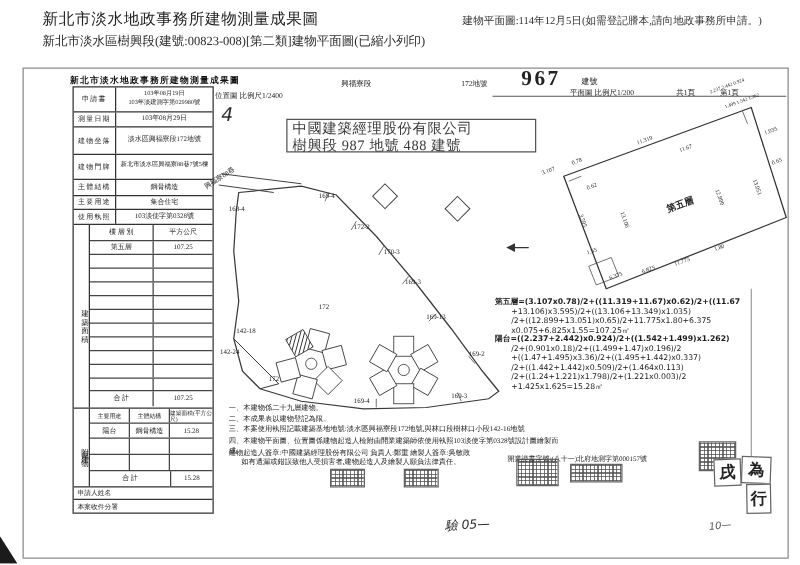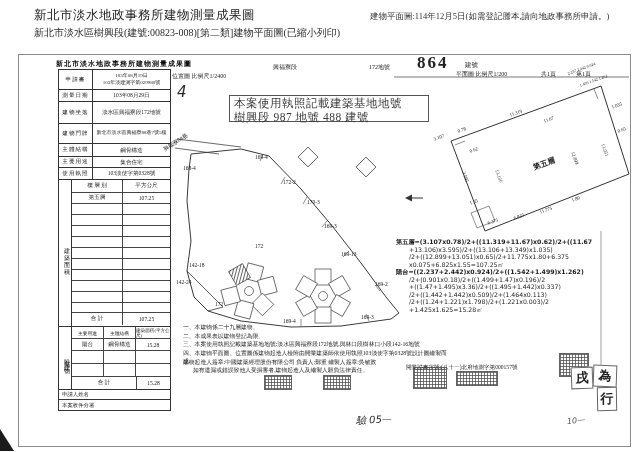--- a/index.html
+++ b/index.html
@@ -257,39 +257,39 @@
     <div class="fullrow" style="height:10px;border-bottom:none;">
       <span>本案收件分署</span>
     </div>
   </div>
 
   <div class="abs cap" style="left:153px;top:17px;">位置圖 比例尺1/2400</div>
   <div class="abs hand" style="left:158px;top:28px;font-size:15px;">4</div>
   <div class="abs cap" style="left:254px;top:8px;">興福寮段</div>
   <div class="abs cap" style="left:350px;top:8px;">172地號</div>
   <div class="abs remarkbox">
-    <div>本案使用執照記載建築基地地號</div>
+    <div>中國建築經理股份有限公司</div>
     <div>樹興段 987 地號 488 建號</div>
   </div>
   <div class="abs pl" style="left:143px;top:84px;transform:rotate(-33deg);">興福寮88巷</div>
   <div class="abs pl" style="left:164px;top:110px;">168-4</div>
   <div class="abs pl" style="left:236px;top:99px;">169-4</div>
   <div class="abs pl" style="left:264px;top:124px;">172-2</div>
   <div class="abs pl" style="left:288px;top:144px;">170-3</div>
   <div class="abs pl" style="left:305px;top:168px;">169-3</div>
   <div class="abs pl" style="left:322px;top:196px;">169-13</div>
   <div class="abs pl" style="left:170px;top:207px;">142-18</div>
   <div class="abs pl" style="left:157px;top:224px;">142-24</div>
   <div class="abs pl" style="left:236px;top:188px;">172</div>
   <div class="abs pl" style="left:196px;top:246px;">172</div>
   <div class="abs pl" style="left:356px;top:226px;">169-2</div>
   <div class="abs pl" style="left:342px;top:259px;">169-3</div>
   <div class="abs pl" style="left:264px;top:263px;">169-4</div>
 
-  <div class="abs bigno">864</div>
+  <div class="abs bigno">967</div>
   <div class="abs cap" style="left:446px;top:6px;font-size:6.5px;">建號</div>
   <div class="abs cap" style="left:437px;top:15px;">平面圖 比例尺1/200</div>
   <div class="abs cap" style="left:522px;top:15px;">共1頁</div>
   <div class="abs cap" style="left:557px;top:15px;">第1頁</div>
 
   <div class="abs dim" style="left:414px;top:82px;transform:rotate(-20deg);">3.107</div>
   <div class="abs dim" style="left:438px;top:74px;transform:rotate(-20deg);">0.78</div>
   <div class="abs dim" style="left:490px;top:58px;transform:rotate(-20deg);">11.319</div>
   <div class="abs dim" style="left:524px;top:64px;transform:rotate(-20deg);">11.67</div>
   <div class="abs dim" style="left:450px;top:94px;transform:rotate(-20deg);">0.62</div>

